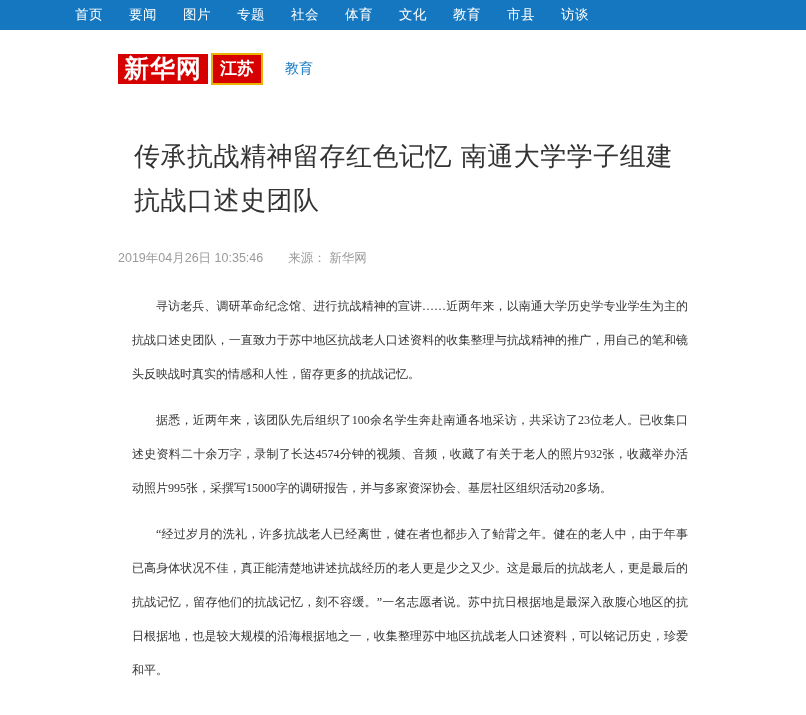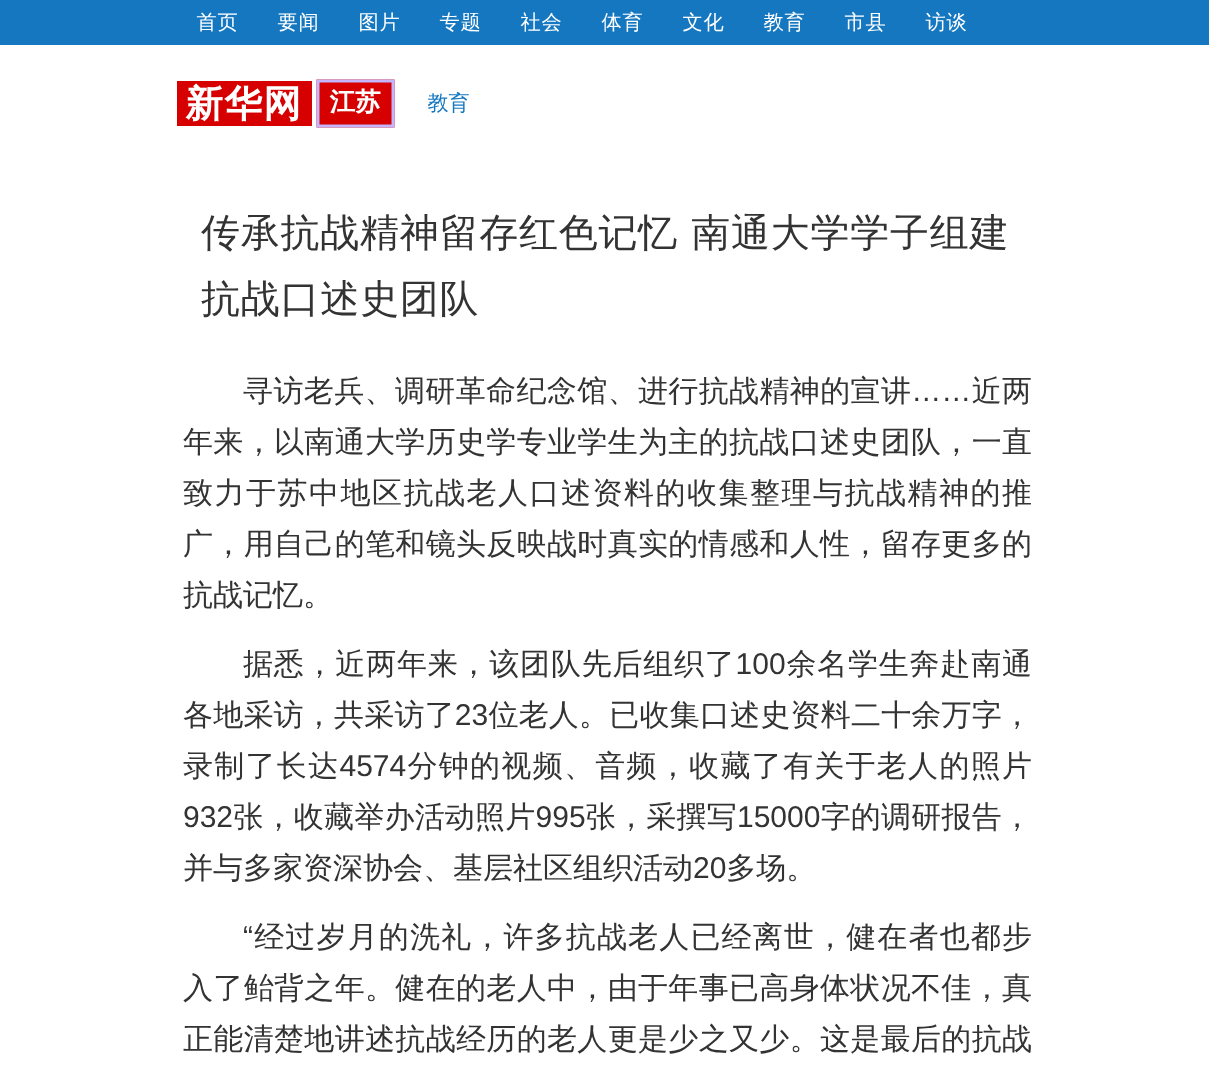--- a/index.html
+++ b/index.html
@@ -14,21 +14,21 @@
     overflow: hidden;
     position: relative;
   }
 
   
   .topnav {
     height: 30px;
     background: #1577c0;
     display: flex;
     align-items: center;
-    padding-left: 118px;
+    padding-left: 62px;
     box-sizing: border-box;
   }
   .topnav-item {
     color: #ffffff;
     font-size: 13.5px;
     line-height: 30px;
     padding: 0 13px;
     white-space: nowrap;
     cursor: pointer;
     letter-spacing: 0.5px;
@@ -58,21 +58,21 @@
     font-family: "DejaVu Sans", sans-serif;
   }
   .logo-sub {
     background: #d60000;
     color: #ffffff;
     font-size: 17px;
     font-weight: bold;
     margin-left: 3px;
     padding: 5px 7px 6px 7px;
     line-height: 1;
-    border: 2px solid #c4b5fd;
+    border: 2px solid #eab308;
     box-sizing: border-box;
     font-family: "DejaVu Sans", sans-serif;
   }
   .channel {
     color: #1577c0;
     font-size: 14px;
     margin-left: 22px;
     cursor: pointer;
   }
 
@@ -94,27 +94,27 @@
     margin-top: 28px;
     font-size: 12.5px;
     color: #9a9a9a;
   }
   .meta-sep { display: inline-block; width: 18px; }
   .meta-source-label { color: #9a9a9a; }
   .meta-source { color: #9a9a9a; }
 
   .body-text { margin-top: 22px; }
   .para {
-    font-size: 20px;
+    font-size: 12px;
     color: #333333;
     line-height: 34px;
     text-indent: 2em;
-    margin: 0 0 12px 4px;
+    margin: 0 0 12px 14px;
     text-align: justify;
-    font-family: Liberation Sans, sans-serif;
+    font-family: Liberation Serif, serif;
   }
 </style>
 </head>
 <body>
 
 <div class="topnav">
   <div class="topnav-item">首页</div>
   <div class="topnav-item">要闻</div>
   <div class="topnav-item">图片</div>
   <div class="topnav-item">专题</div>
@@ -131,20 +131,26 @@
     <span class="logo-main">新华网</span>
     <span class="logo-sub">江苏</span>
   </div>
   <span class="channel">教育</span>
 </div>
 
 <div class="article">
 
   <h1 class="headline">传承抗战精神留存红色记忆 南通大学学子组建抗战口述史团队</h1>
 
+  <div class="meta">
+    <span>2019年04月26日 10:35:46</span>
+    <span class="meta-sep"></span>
+    <span class="meta-source-label">来源：</span>
+    <span class="meta-source">新华网</span>
+  </div>
 
   <div class="body-text">
     <p class="para">寻访老兵、调研革命纪念馆、进行抗战精神的宣讲……近两年来，以南通大学历史学专业学生为主的抗战口述史团队，一直致力于苏中地区抗战老人口述资料的收集整理与抗战精神的推广，用自己的笔和镜头反映战时真实的情感和人性，留存更多的抗战记忆。</p>
     <p class="para">据悉，近两年来，该团队先后组织了100余名学生奔赴南通各地采访，共采访了23位老人。已收集口述史资料二十余万字，录制了长达4574分钟的视频、音频，收藏了有关于老人的照片932张，收藏举办活动照片995张，采撰写15000字的调研报告，并与多家资深协会、基层社区组织活动20多场。</p>
     <p class="para">“经过岁月的洗礼，许多抗战老人已经离世，健在者也都步入了鲐背之年。健在的老人中，由于年事已高身体状况不佳，真正能清楚地讲述抗战经历的老人更是少之又少。这是最后的抗战老人，更是最后的抗战记忆，留存他们的抗战记忆，刻不容缓。”一名志愿者说。苏中抗日根据地是最深入敌腹心地区的抗日根据地，也是较大规模的沿海根据地之一，收集整理苏中地区抗战老人口述资料，可以铭记历史，珍爱和平。</p>
   </div>
 
 </div>
 
 </body></html>

